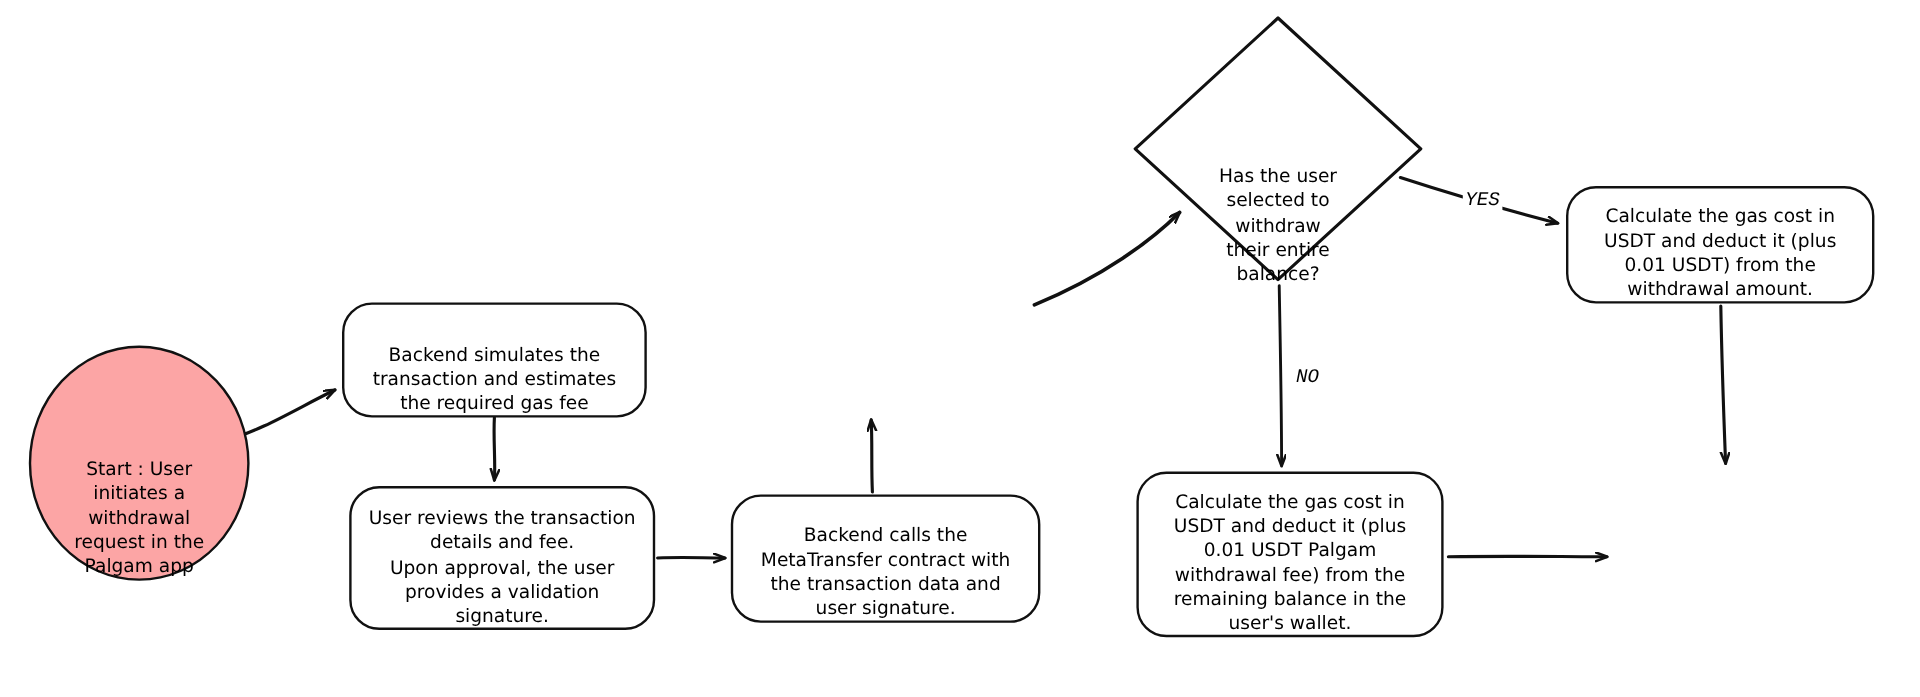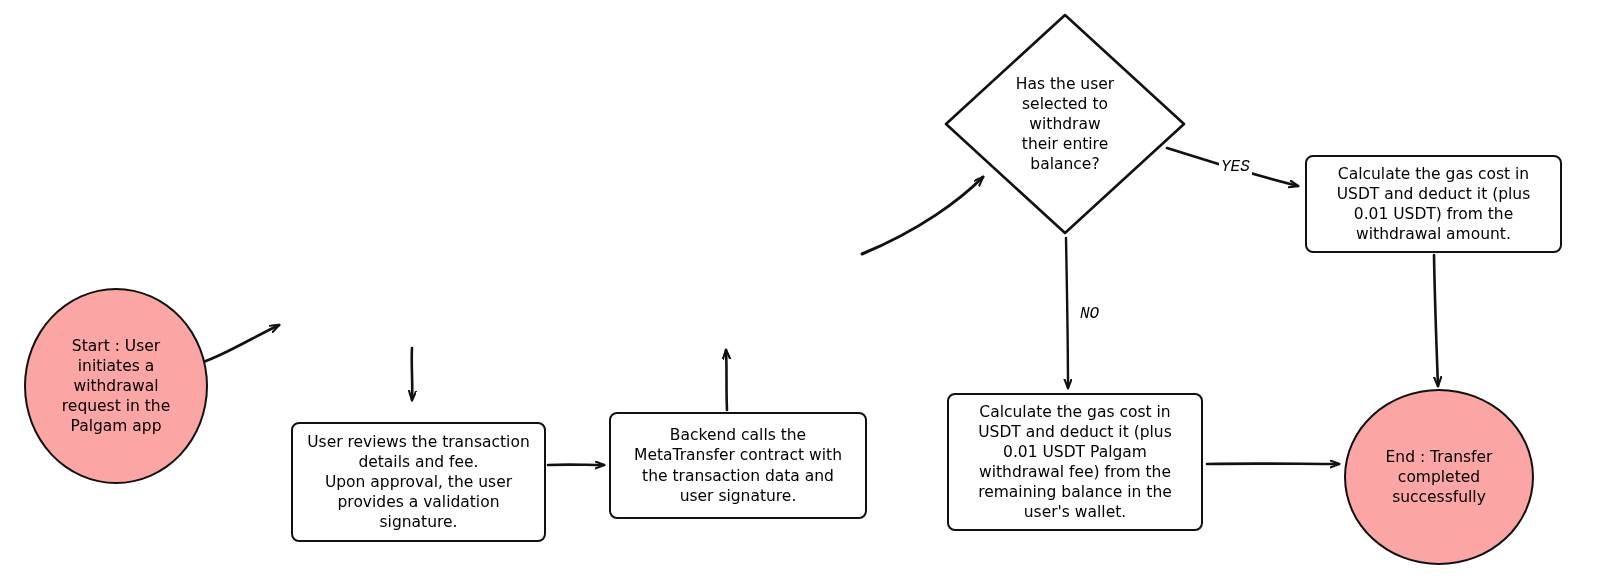--- a/index.html
+++ b/index.html
@@ -22,34 +22,34 @@
     left: 0;
     top: 0;
     width: 1600px;
     height: 581px;
     pointer-events: none;
   }
   .node {
     position: absolute;
     box-sizing: border-box;
     display: flex;
-    align-items: center;
+    align-items: flex-end;
     justify-content: center;
     text-align: center;
     color: #000000;
     line-height: 1.30;
   }
   .node-text {
     white-space: pre-line;
     display: block;
     padding: 0 6px;
   }
   .shape-box {
     border: 2.2px solid #111111;
-    border-radius: 8px;
+    border-radius: 25px;
     background: #ffffff;
   }
   .shape-ellipse {
     border: 2.4px solid #111111;
     border-radius: 50%;
     background: #fca5a5;
   }
   .shape-diamond {
     background: transparent;
     border: none;
@@ -128,22 +128,27 @@
   </svg>
 
   <div class="node shape-ellipse f15" style="left:24px; top:288px; width:184px; height:196px;">
     <span class="node-text">Start : User
 initiates a
 withdrawal
 request in the
 Palgam app</span>
   </div>
 
+  <div class="node shape-box f15" style="left:285px; top:252px; width:254px; height:96px;">
+    <span class="node-text">Backend simulates the
+transaction and estimates
+the required gas fee</span>
+  </div>
 
-  <div class="node shape-box f15" style="left:291px; top:422px; width:255px; height:120px;">
+  <div class="node shape-box f15" style="left:291px; top:405px; width:255px; height:120px;">
     <span class="node-text">User reviews the transaction
 details and fee.
 Upon approval, the user
 provides a validation
 signature.</span>
   </div>
 
   <div class="node shape-box f15" style="left:609px; top:412px; width:258px; height:107px;">
     <span class="node-text">Backend calls the
 MetaTransfer contract with
@@ -172,23 +177,18 @@
 
   <div class="node shape-box f15" style="left:947px; top:393px; width:256px; height:138px;">
     <span class="node-text">Calculate the gas cost in
 USDT and deduct it (plus
 0.01 USDT Palgam
 withdrawal fee) from the
 remaining balance in the
 user's wallet.</span>
   </div>
 
-  <div class="node shape-ellipse f15" style="left:1344px; top:389px; width:190px; height:176px;">
-    <span class="node-text">End : Transfer
-completed
-successfully</span>
-  </div>
 
   <div class="edge-label" style="left:1219px; top:159px;">YES</div>
 
   <div class="edge-label" style="left:1054px; top:306px;margin-left:24px;">NO</div>
 
 </div>
 
 </body></html>

